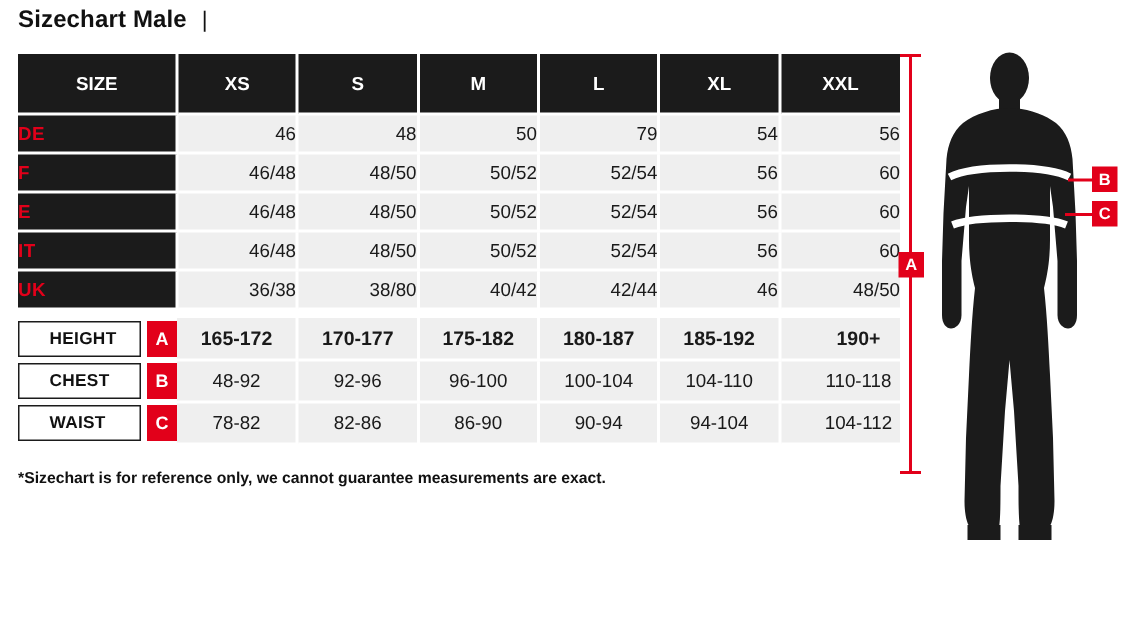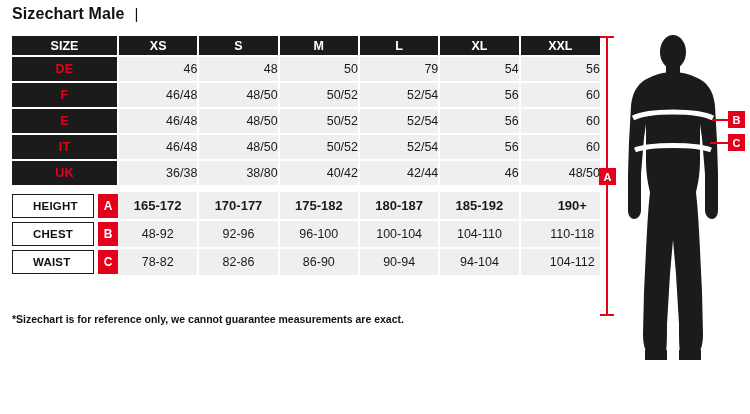--- a/index.html
+++ b/index.html
@@ -55,36 +55,36 @@
     border-bottom:2px solid #ffffff;
   }
   .cell.last { border-right:none; }
 
   
   .hdr {
     background:#1b1b1b;
     color:#ffffff;
     font-weight:bold;
     font-size:12.5px;
-    height:20px;
+    height:40px;
     text-align:center;
     vertical-align:middle;
     border-right:2px solid #ffffff;
     border-bottom:2px solid #ffffff;
   }
   .hdr.last { border-right:none; }
 
   
   .lbl {
     background:#1b1b1b;
     border-right:2px solid #ffffff;
     border-bottom:2px solid #ffffff;
     height:26px;
     vertical-align:middle;
-    text-align:center;
+    text-align:left;
     color:#e2001a;
     font-weight:bold;
     font-size:12.5px;
     letter-spacing:0.3px;
   }
 
   .c-size   { width:106px; }
   .c-col    { width:80.3px; }
 
   

